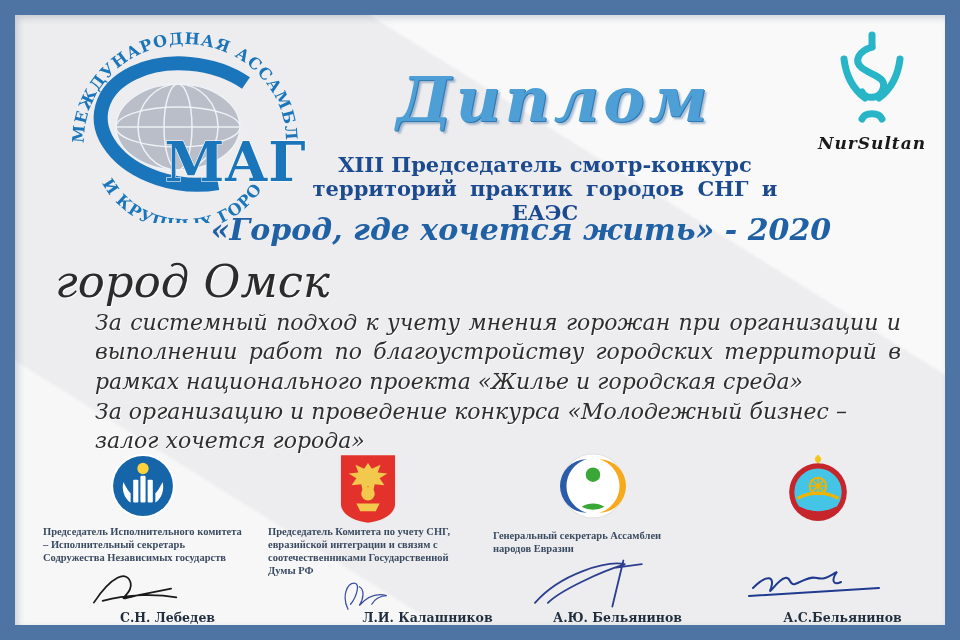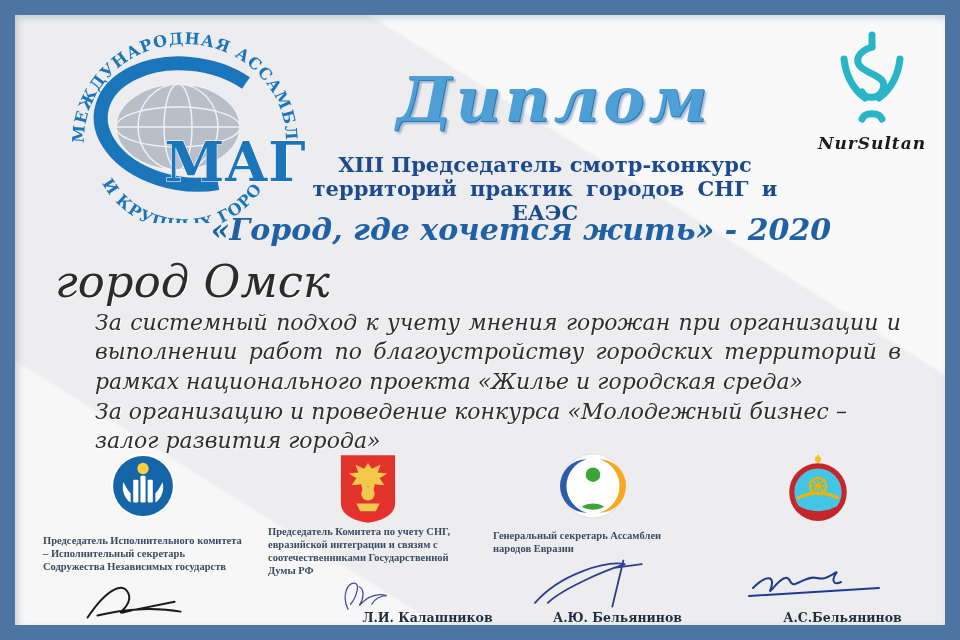--- a/index.html
+++ b/index.html
@@ -91,21 +91,21 @@
     <div class="abs subtitle">
       <div>XIII Председатель смотр-конкурс</div>
       <div class="sp">территорий практик городов СНГ и ЕАЭС</div>
     </div>
 
     <div class="abs award">«Город, где хочется жить» - 2020</div>
 
     <div class="abs recipient">город Омск</div>
 
     <div class="abs para p1">За системный подход к учету мнения горожан при организации и выполнении работ по благоустройству городских территорий в рамках национального проекта «Жилье и городская среда»</div>
-    <div class="abs para p2">За организацию и проведение конкурса «Молодежный бизнес – залог развития города»</div>
+    <div class="abs para p2">За организацию и проведение конкурса «Молодежный бизнес – залог хочется города»</div>
 
     <div class="abs sign-row">
 
       <div class="sig-col">
         <div class="emblem-wrap">
           <svg width="66" height="66" viewBox="0 0 64 64">
             <circle cx="32" cy="32" r="31" fill="#ffffff"></circle>
             <circle cx="32" cy="32" r="29" fill="#1565a8"></circle>
             <g fill="#ffffff">
               <rect x="29.5" y="22" width="5" height="26" rx="1"></rect>
@@ -113,20 +113,21 @@
               <rect x="36.5" y="26" width="5" height="22" rx="1"></rect>
               <path d="M20 48c-6-4-9-12-7-20 3 6 5 9 7 11zM44 48c6-4 9-12 7-20-3 6-5 9-7 11z"></path>
             </g>
             <circle cx="32" cy="15" r="5.5" fill="#ffd23a"></circle>
           </svg>
         </div>
         <div class="sig-title">Председатель Исполнительного комитета – Исполнительный секретарь Содружества Независимых государств</div>
         <svg class="autograph" width="140" height="52" viewBox="0 0 140 52">
           <path d="M14 44C34 14 52 6 56 22c3 14-24 22 6 14l40-8M24 42c30-8 62-8 84-4" fill="none" stroke="#1a1a1a" stroke-width="2" stroke-linecap="round"></path>
         </svg>
+        <div class="sig-name">С.Н. Лебедев</div>
       </div>
 
       <div class="sig-col">
         <div class="emblem-wrap">
           <svg width="58" height="72" viewBox="0 0 60 74">
             <path d="M2 2h56v50c0 12-14 18-28 20C16 70 2 64 2 52z" fill="#e3322b"></path>
             <g fill="#f2c94c">
               <path d="M30 10l-4 6-9-4 3 8-10 1 8 5-5 7 10-1 2 9 5-7 5 7 2-9 10 1-5-7 8-5-10-1 3-8-9 4z"></path>
               <circle cx="30" cy="42" r="7"></circle>
               <path d="M18 52h24l-4 8H22z"></path>

